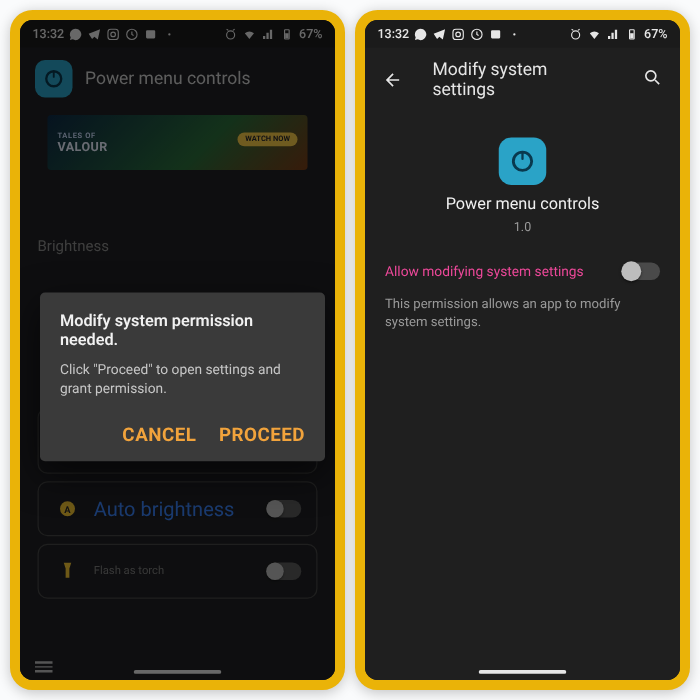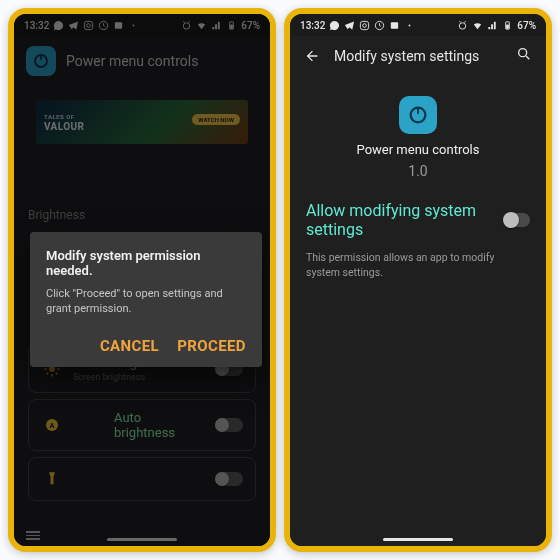--- a/index.html
+++ b/index.html
@@ -1,69 +1,69 @@
 <!DOCTYPE html>
 <html><head>
 <meta charset="utf-8">
 <style>
   * { box-sizing: border-box; margin: 0; padding: 0; font-family: Roboto, -apple-system, sans-serif; }
   body { background: #fafbfc; width: 560px; height: 560px; display: flex; gap: 8px; padding: 8px; }
-  .phone { flex: 1; background: #1b1b1b; border-radius: 18px; overflow: hidden; position: relative; display: flex; flex-direction: column; box-shadow: 0 2px 10px rgba(0,0,0,0.22); border: 6px solid #eab308; }
+  .phone { flex: 1; background: #1b1b1b; border-radius: 18px; overflow: hidden; position: relative; display: flex; flex-direction: column; box-shadow: 0 2px 10px rgba(0,0,0,0.22); border: 8px solid #eab308; }
 
   
   .statusbar { height: 22px; background: #1b1b1b; color: #e6e6e6; display: flex; justify-content: space-between; align-items: center; padding: 0 10px; font-size: 10px; font-weight: 500; }
   .sb-left, .sb-right { display: flex; align-items: center; gap: 4px; }
   .sb-icon { width: 11px; height: 11px; display: inline-flex; align-items: center; justify-content: center; }
   .sb-icon svg { width: 11px; height: 11px; fill: #e6e6e6; }
 
   
   .dimmer { position: absolute; inset: 0; background: rgba(0,0,0,0.55); z-index: 2; pointer-events: none; }
   .left-content { position: relative; flex: 1; background: #202124; color: #b6b6b6; overflow: hidden; }
   .topbar { display: flex; align-items: center; gap: 10px; padding: 10px 12px; }
   .app-logo { width: 30px; height: 30px; border-radius: 8px; background: #2aa3c7; display: flex; align-items: center; justify-content: center; }
   .app-logo svg { width: 18px; height: 18px; fill: #0e2b3a; }
   .topbar-title { font-size: 14px; color: #cfcfcf; }
-  .ad-banner { margin: 14px 22px; height: 44px; border-radius: 3px; background: linear-gradient(135deg,#0e2b47,#2b6e3b 60%,#7a3d18); position: relative; overflow: hidden; display:flex; align-items:center; padding:0 8px; }
+  .ad-banner { margin: 4px 22px; height: 44px; border-radius: 3px; background: linear-gradient(135deg,#0e2b47,#2b6e3b 60%,#7a3d18); position: relative; overflow: hidden; display:flex; align-items:center; padding:0 8px; }
   .ad-title { color: #e9f0ff; font-size: 10px; font-weight: 700; letter-spacing: .4px; display:flex; flex-direction:column; gap:1px;}
   .ad-sub { font-size: 6px; letter-spacing:.5px; color:#cfe0ff; font-weight:600;}
   .watch-pill { position:absolute; right:8px; top:14px; background:#f7c948; color:#2b2b2b; font-size:6px; font-weight:700; padding:2px 6px; border-radius:8px;}
   .section-header { padding: 10px 14px 6px; font-size: 12px; color: #8a8a8a; }
   .perm-card { margin: 6px 14px; border: 1px solid #454545; border-radius: 8px; padding: 10px 12px; display: flex; align-items: center; gap: 10px; }
   .perm-icon { width: 22px; height: 22px; display:flex;align-items:center;justify-content:center; }
   .perm-icon svg { width:18px; height:18px; }
   .perm-texts { flex:1; display:flex; flex-direction:column; gap:2px;}
-  .perm-title { font-size: 13px; color: #86efac; margin-left: 41px; }
+  .perm-title { font-size: 16px; color: #3b82f6; }
   .perm-sub { font-size: 9px; color: #7d7d7d; }
   .toggle { width: 28px; height: 14px; border-radius: 8px; background: #5c5c5c; position: relative; }
   .toggle::after { content:''; position:absolute; width:14px; height:14px; border-radius:50%; background:#bdbdbd; top:0; left:0; box-shadow:0 1px 2px rgba(0,0,0,.4);}
   .nav-pill { position:absolute; bottom:5px; left:50%; transform:translateX(-50%); width:70px; height:3px; border-radius:2px; background:#e6e6e6; }
   .ham { position:absolute; bottom:6px; left:12px; display:flex; flex-direction:column; gap:2px;}
   .ham span { width:14px; height:1.6px; background:#bdbdbd; display:block;}
 
   
   .dialog { position:absolute; z-index:3; left:16px; right:8px; top:218px; background:#3a3a3a; border-radius:4px; padding:16px 16px 8px; box-shadow:0 10px 30px rgba(0,0,0,.6);}
   .dialog-title { color:#f1f1f1; font-size:13px; font-weight:600; margin-bottom:8px;}
   .dialog-body { color:#c7c7c7; font-size:11px; line-height:1.4; margin-bottom:20px;}
   .dialog-actions { display:flex; justify-content:flex-end; gap:18px; padding-bottom:4px;}
   .dialog-btn { color:#f1a33c; font-size:15px; font-weight:700; letter-spacing:.4px; cursor:pointer;}
 
   
   .right-content { flex:1; background:#1f1f1f; color:#e6e6e6; display:flex; flex-direction:column; }
-  .right-toolbar { display:flex; align-items:center; gap:14px; padding:10px 14px;}
+  .right-toolbar { display:flex; align-items:center; gap:24px; padding:10px 14px;}
   .right-toolbar .back { width:16px; height:16px; }
   .right-toolbar .back svg { width:16px;height:16px;fill:#e6e6e6;}
   .right-toolbar .title { flex:1; font-size:14px; }
   .search-ic svg { width:16px;height:16px;fill:#e6e6e6;}
   .appblock { display:flex; flex-direction:column; align-items:center; margin-top:20px; gap:6px;}
   .app-tile { width:38px; height:38px; border-radius:10px; background:#2aa3c7; display:flex; align-items:center; justify-content:center;}
   .app-tile svg { width:22px; height:22px; fill:#09394e;}
   .appname { font-size:13px; color:#f0f0f0; margin-top:2px;}
-  .appver { font-size:14px; color:#9b9b9b;}
+  .appver { font-size:10px; color:#9b9b9b;}
   .setting-row { display:flex; align-items:center; justify-content:space-between; padding:22px 16px 8px;}
-  .setting-label { font-size:16px; color:#5eead4;}
+  .setting-label { font-size:11px; color:#ec4899;}
   .toggle-r { width:30px; height:14px; border-radius:8px; background:#4a4a4a; position:relative;}
   .toggle-r::after { content:''; position:absolute; width:16px; height:16px; border-radius:50%; background:#bdbdbd; top:-1px; left:-1px; box-shadow:0 1px 2px rgba(0,0,0,.5);}
   .setting-desc { padding:4px 16px; font-size:10.5px; color:#9a9a9a; line-height:1.4;}
 </style>
 </head>
 <body>
 
 <div class="phone">
   <div class="statusbar">
     <div class="sb-left">
@@ -180,20 +180,21 @@
       <div class="toggle"></div>
     </div>
 
     <div class="perm-card">
       <div class="perm-icon">
           <svg viewBox="0 0 24 24">
             <path d="M8 3h8l-2 6v10h-4V9z" fill="#f4c534"></path>
           </svg>
         </div>
       <div class="perm-texts">
+        <div class="perm-sub">Flash as torch</div>
       </div>
       <div class="toggle"></div>
     </div>
 
     <div class="ham">
         <span></span>
         <span></span>
         <span></span>
       </div>
     <div class="nav-pill"></div>

